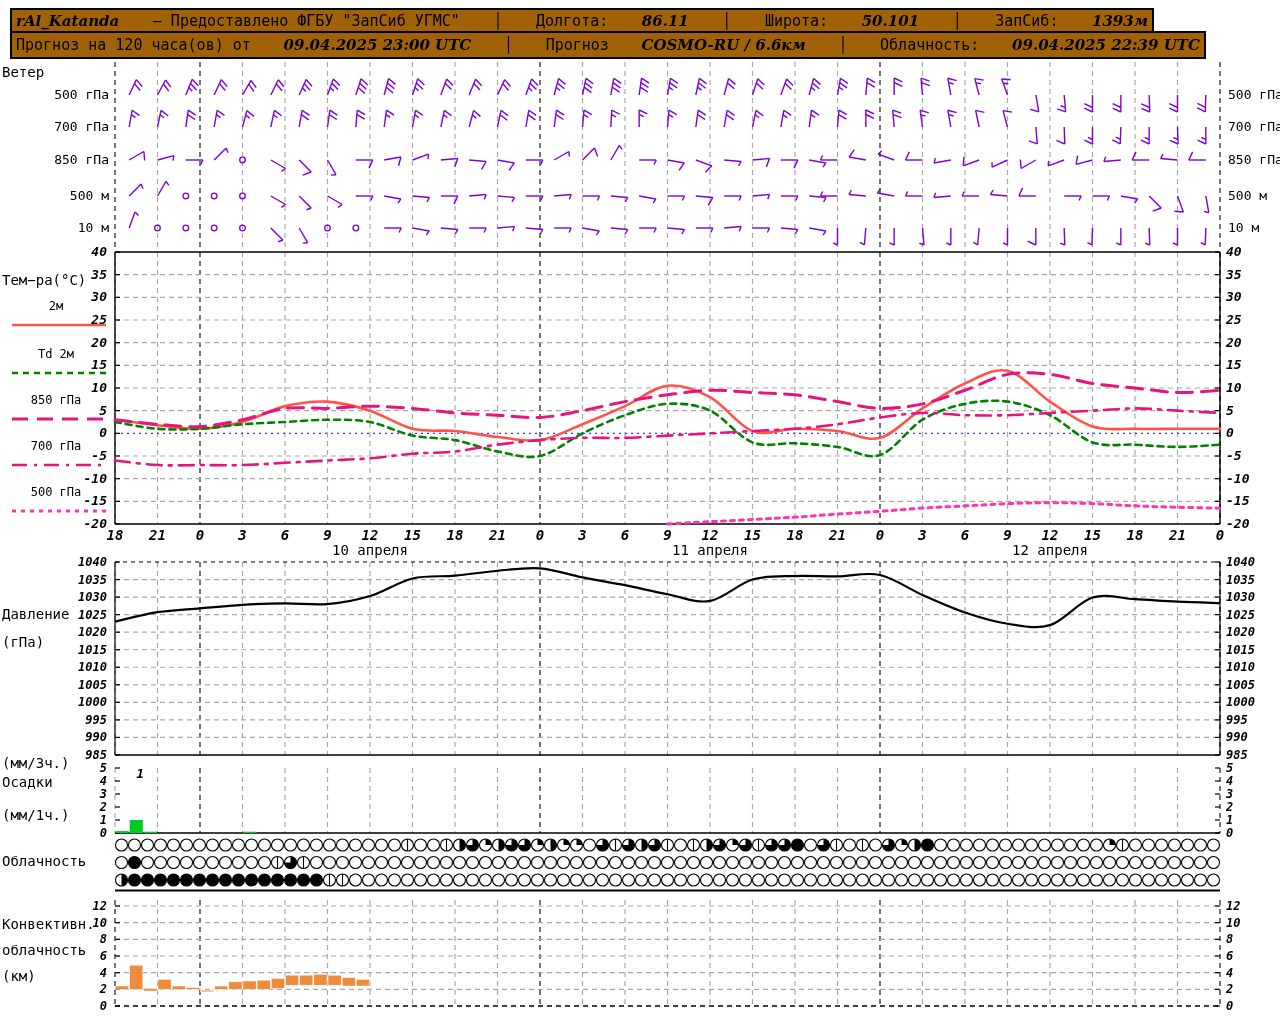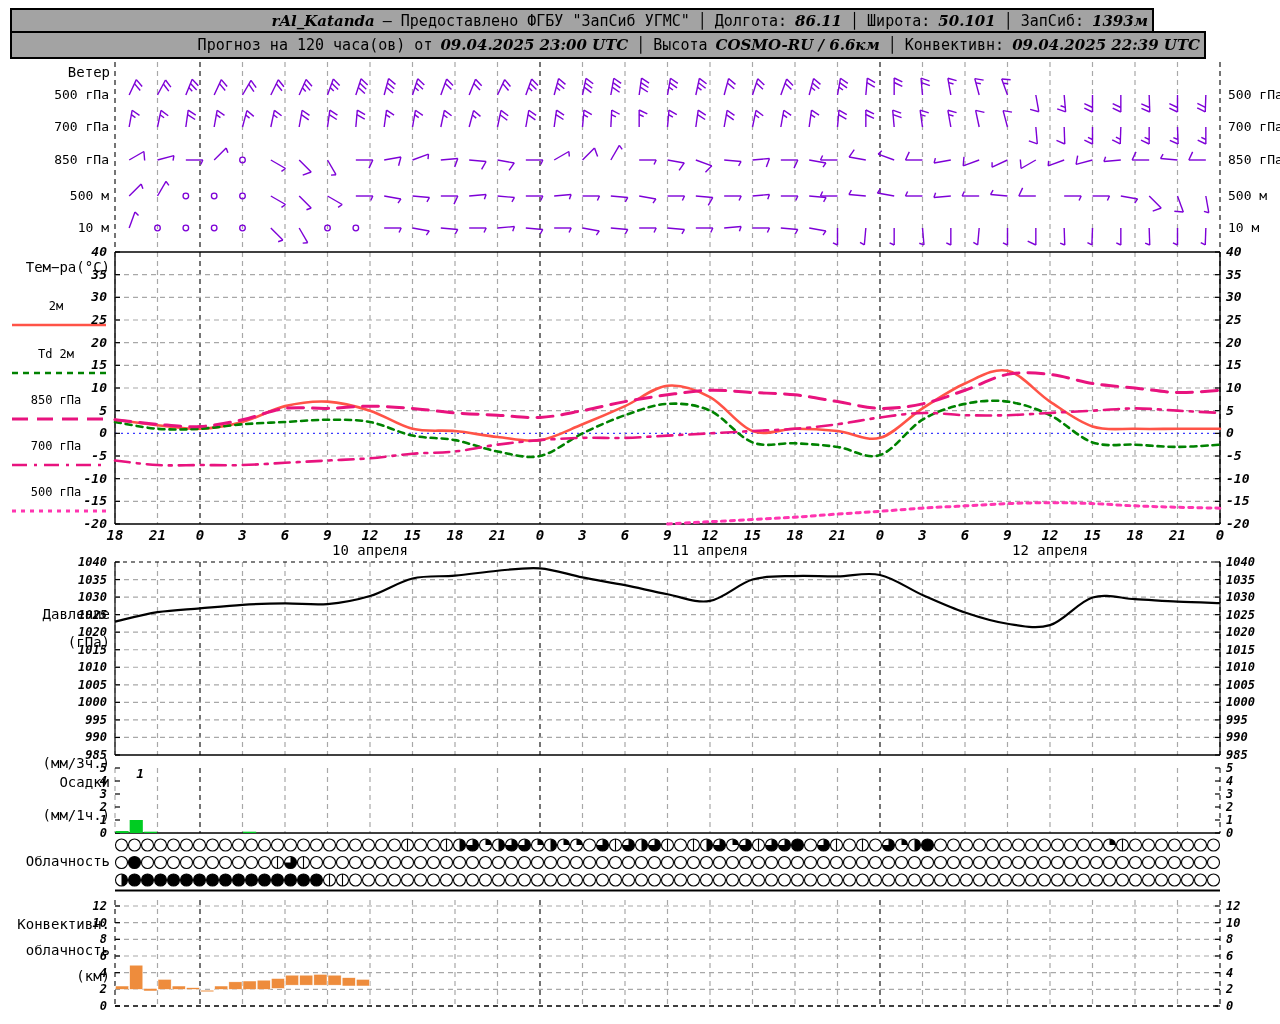--- a/index.html
+++ b/index.html
@@ -1,25 +1,25 @@
 <!DOCTYPE html>
 <html><head>
 <meta charset="utf-8">
 <style>
   html,body{margin:0;padding:0;background:#fff;}
   body{width:1280px;height:1024px;position:relative;overflow:hidden;
        font-family:"DejaVu Sans Mono","Liberation Mono",monospace;color:#000;}
-  .hbox{position:absolute;border:2px solid #000;background:#a3a3a3;display:flex;
-        align-items:center;justify-content:flex-end;white-space:nowrap;font-size:15px;}
+  .hbox{position:absolute;border:2px solid #000;background:#a16207;display:flex;
+        align-items:center;justify-content:space-between;white-space:nowrap;font-size:15px;}
   .h1{left:10px;top:8px;width:1140px;height:21px;}
   .h2{left:10px;top:31px;width:1192px;height:24px;}
   .hbox span{margin:0 4px;}
   .it{font-family:"DejaVu Serif","Liberation Serif",serif;font-style:italic;font-weight:bold;}
   .sep{font-weight:normal;margin:0 7px;}
-  .llab{position:absolute;left:2px;width:108px;text-align:right;font-size:14px;white-space:nowrap;}
+  .llab{position:absolute;left:2px;width:108px;font-size:14px;white-space:nowrap;}
   .leg{position:absolute;left:2px;width:108px;text-align:center;font-size:12px;}
   .leg-svg{position:absolute;left:10px;width:98px;height:8px;}
   svg text{font-family:"DejaVu Sans Mono","Liberation Mono",monospace;}
 </style>
 </head>
 <body>
 
 <div class="hbox h1">
   <span class="it">rAl_Katanda</span>
   <span>—  Предоставлено ФГБУ "ЗапСиб УГМС"</span>
@@ -30,29 +30,29 @@
   <span>Широта:</span>
   <span class="it">50.101</span>
   <span class="sep">│</span>
   <span>ЗапСиб:</span>
   <span class="it">1393м</span>
 </div>
 <div class="hbox h2">
   <span>Прогноз на 120 часа(ов) от</span>
   <span class="it">09.04.2025 23:00 UTC</span>
   <span class="sep">│</span>
-  <span>Высота</span>
+  <span>Прогноз</span>
   <span class="it">COSMO-RU / 6.6км</span>
   <span class="sep">│</span>
-  <span>Конвективн:</span>
+  <span>Облачность:</span>
   <span class="it">09.04.2025 22:39 UTC</span>
 </div>
 
 <div class="llab" style="top:64px">Ветер</div>
-<div class="llab" style="top:259px">Тем−ра(°C)</div>
+<div class="llab" style="top:272px">Тем−ра(°C)</div>
 
 <div class="leg" style="top:299px">2м</div>
 <svg class="leg-svg" style="top:321px">
     <line class="legline" x1="2" y1="4" x2="96" y2="4" stroke="#ff5347" stroke-width="2.6"></line>
   </svg>
 <div class="leg" style="top:347px">Td  2м</div>
 <svg class="leg-svg" style="top:369px">
     <line class="legline" x1="2" y1="4" x2="96" y2="4" stroke="#008200" stroke-width="2.6" stroke-dasharray="6 5"></line>
   </svg>
 <div class="leg" style="top:393px">850 гПа</div>

